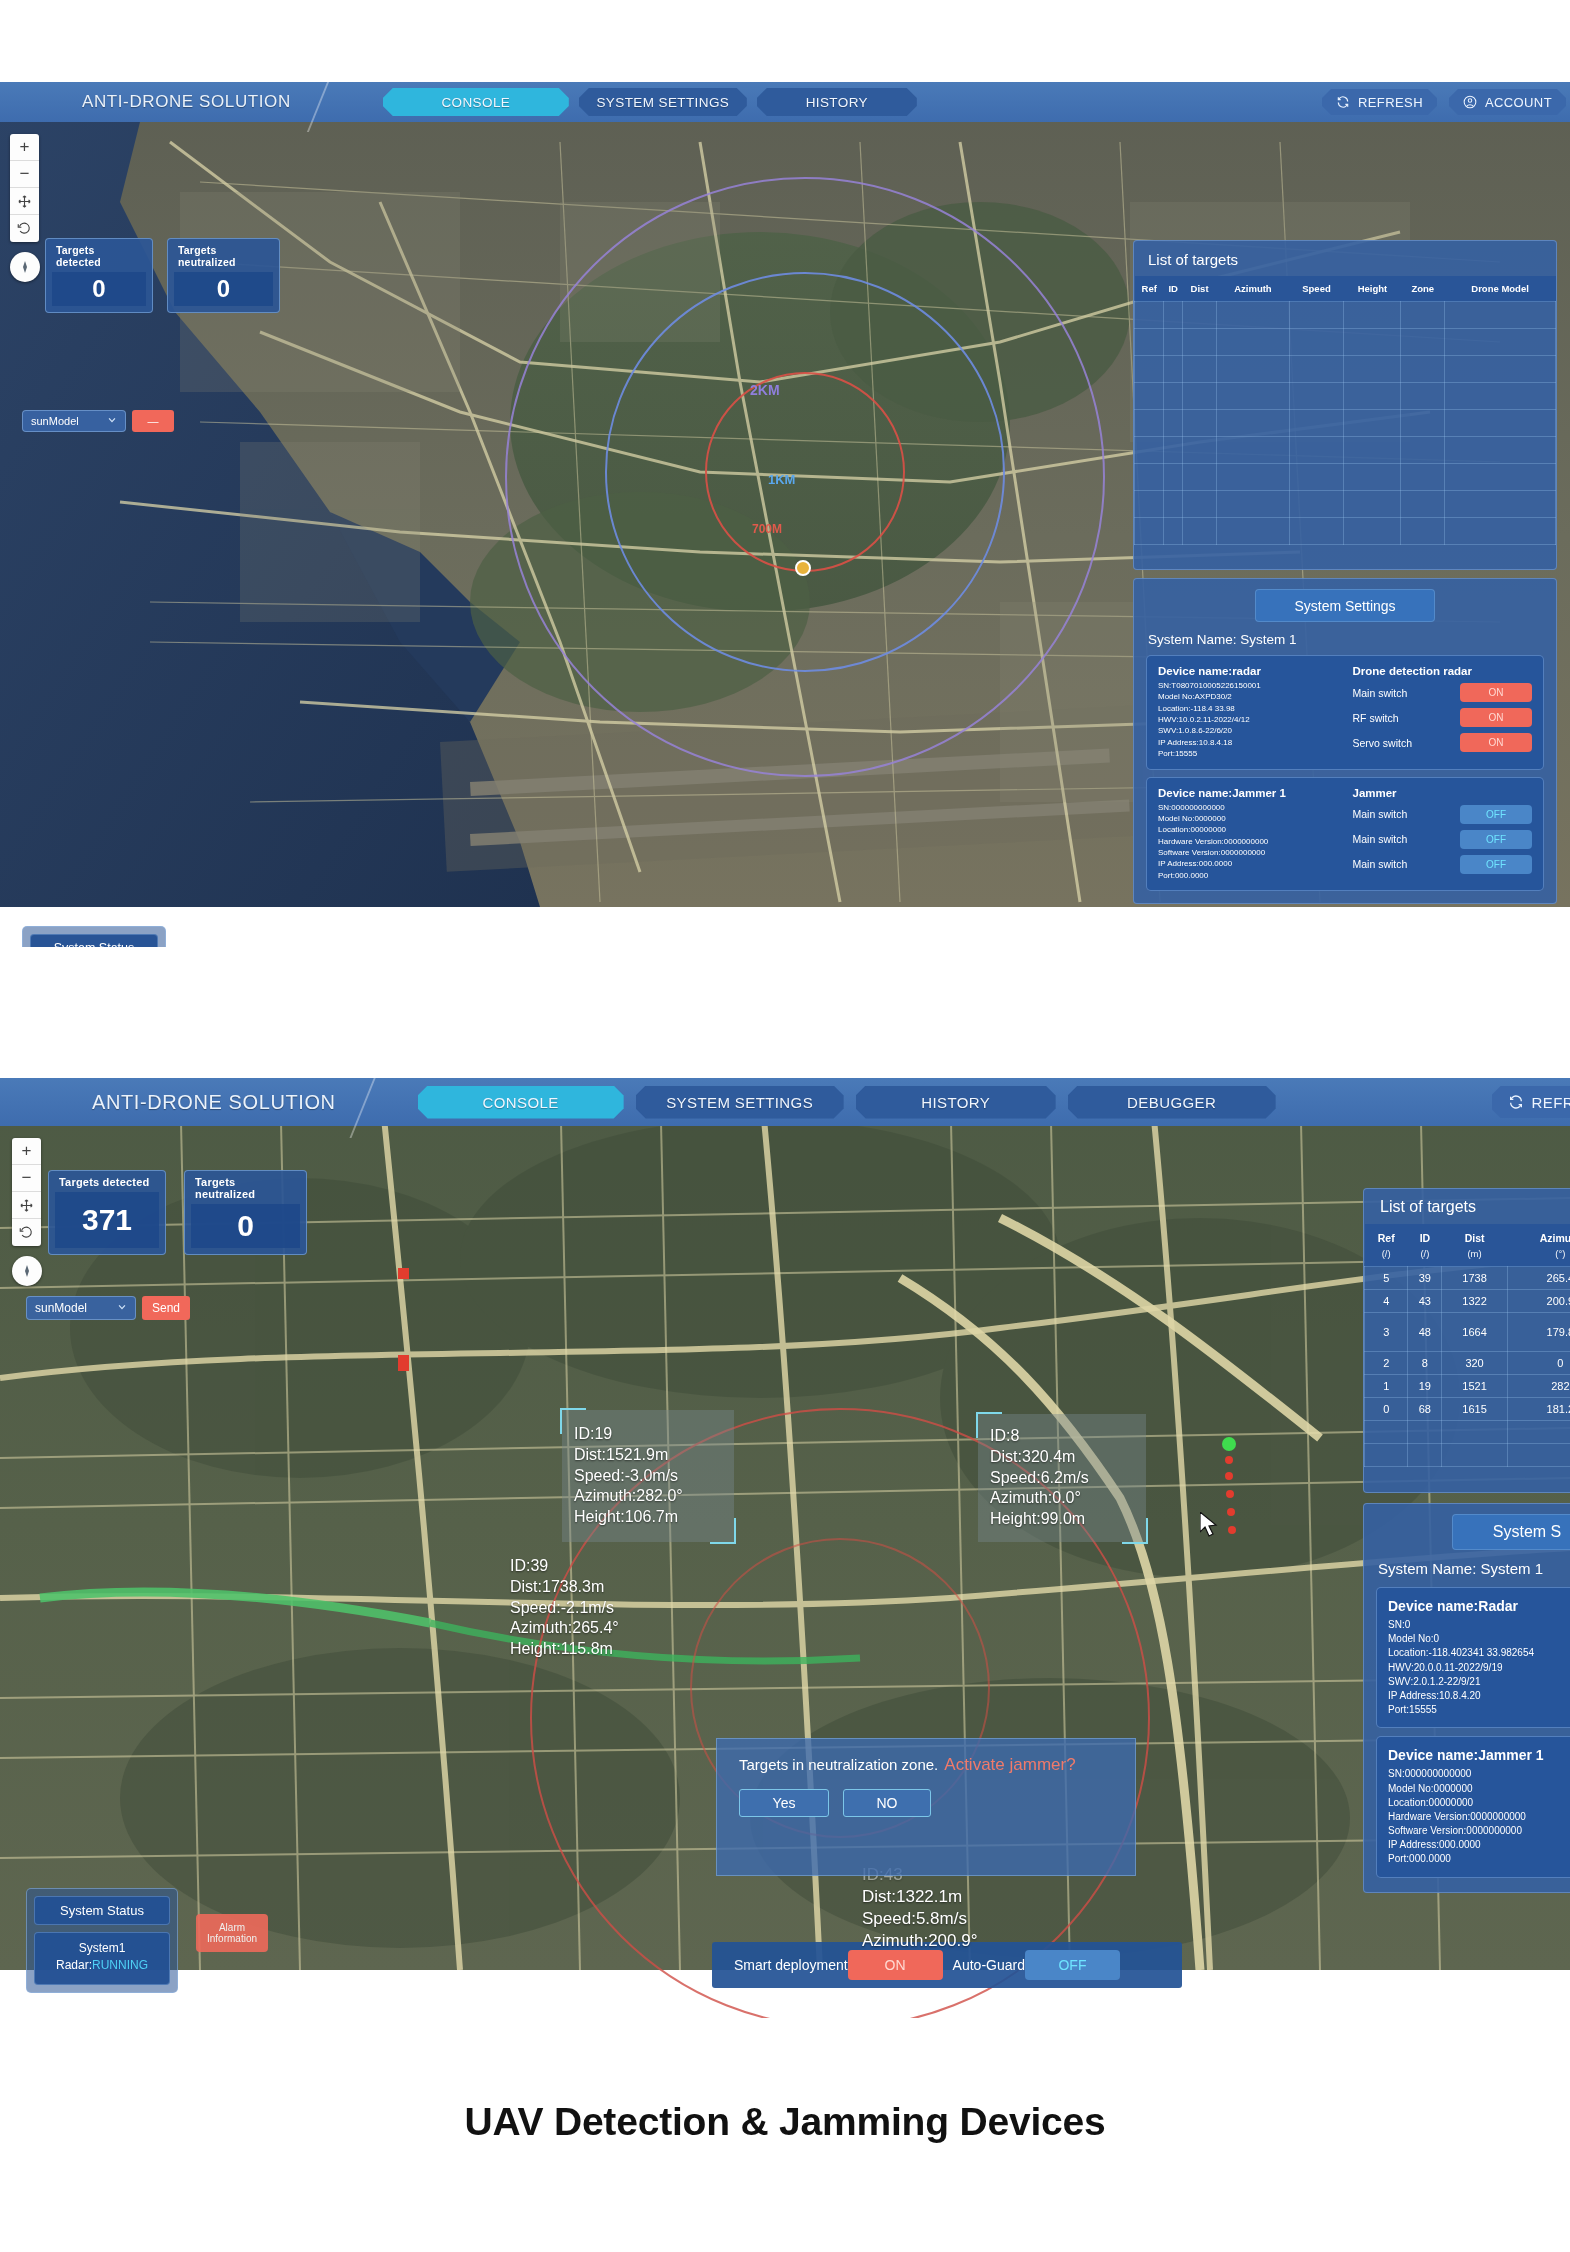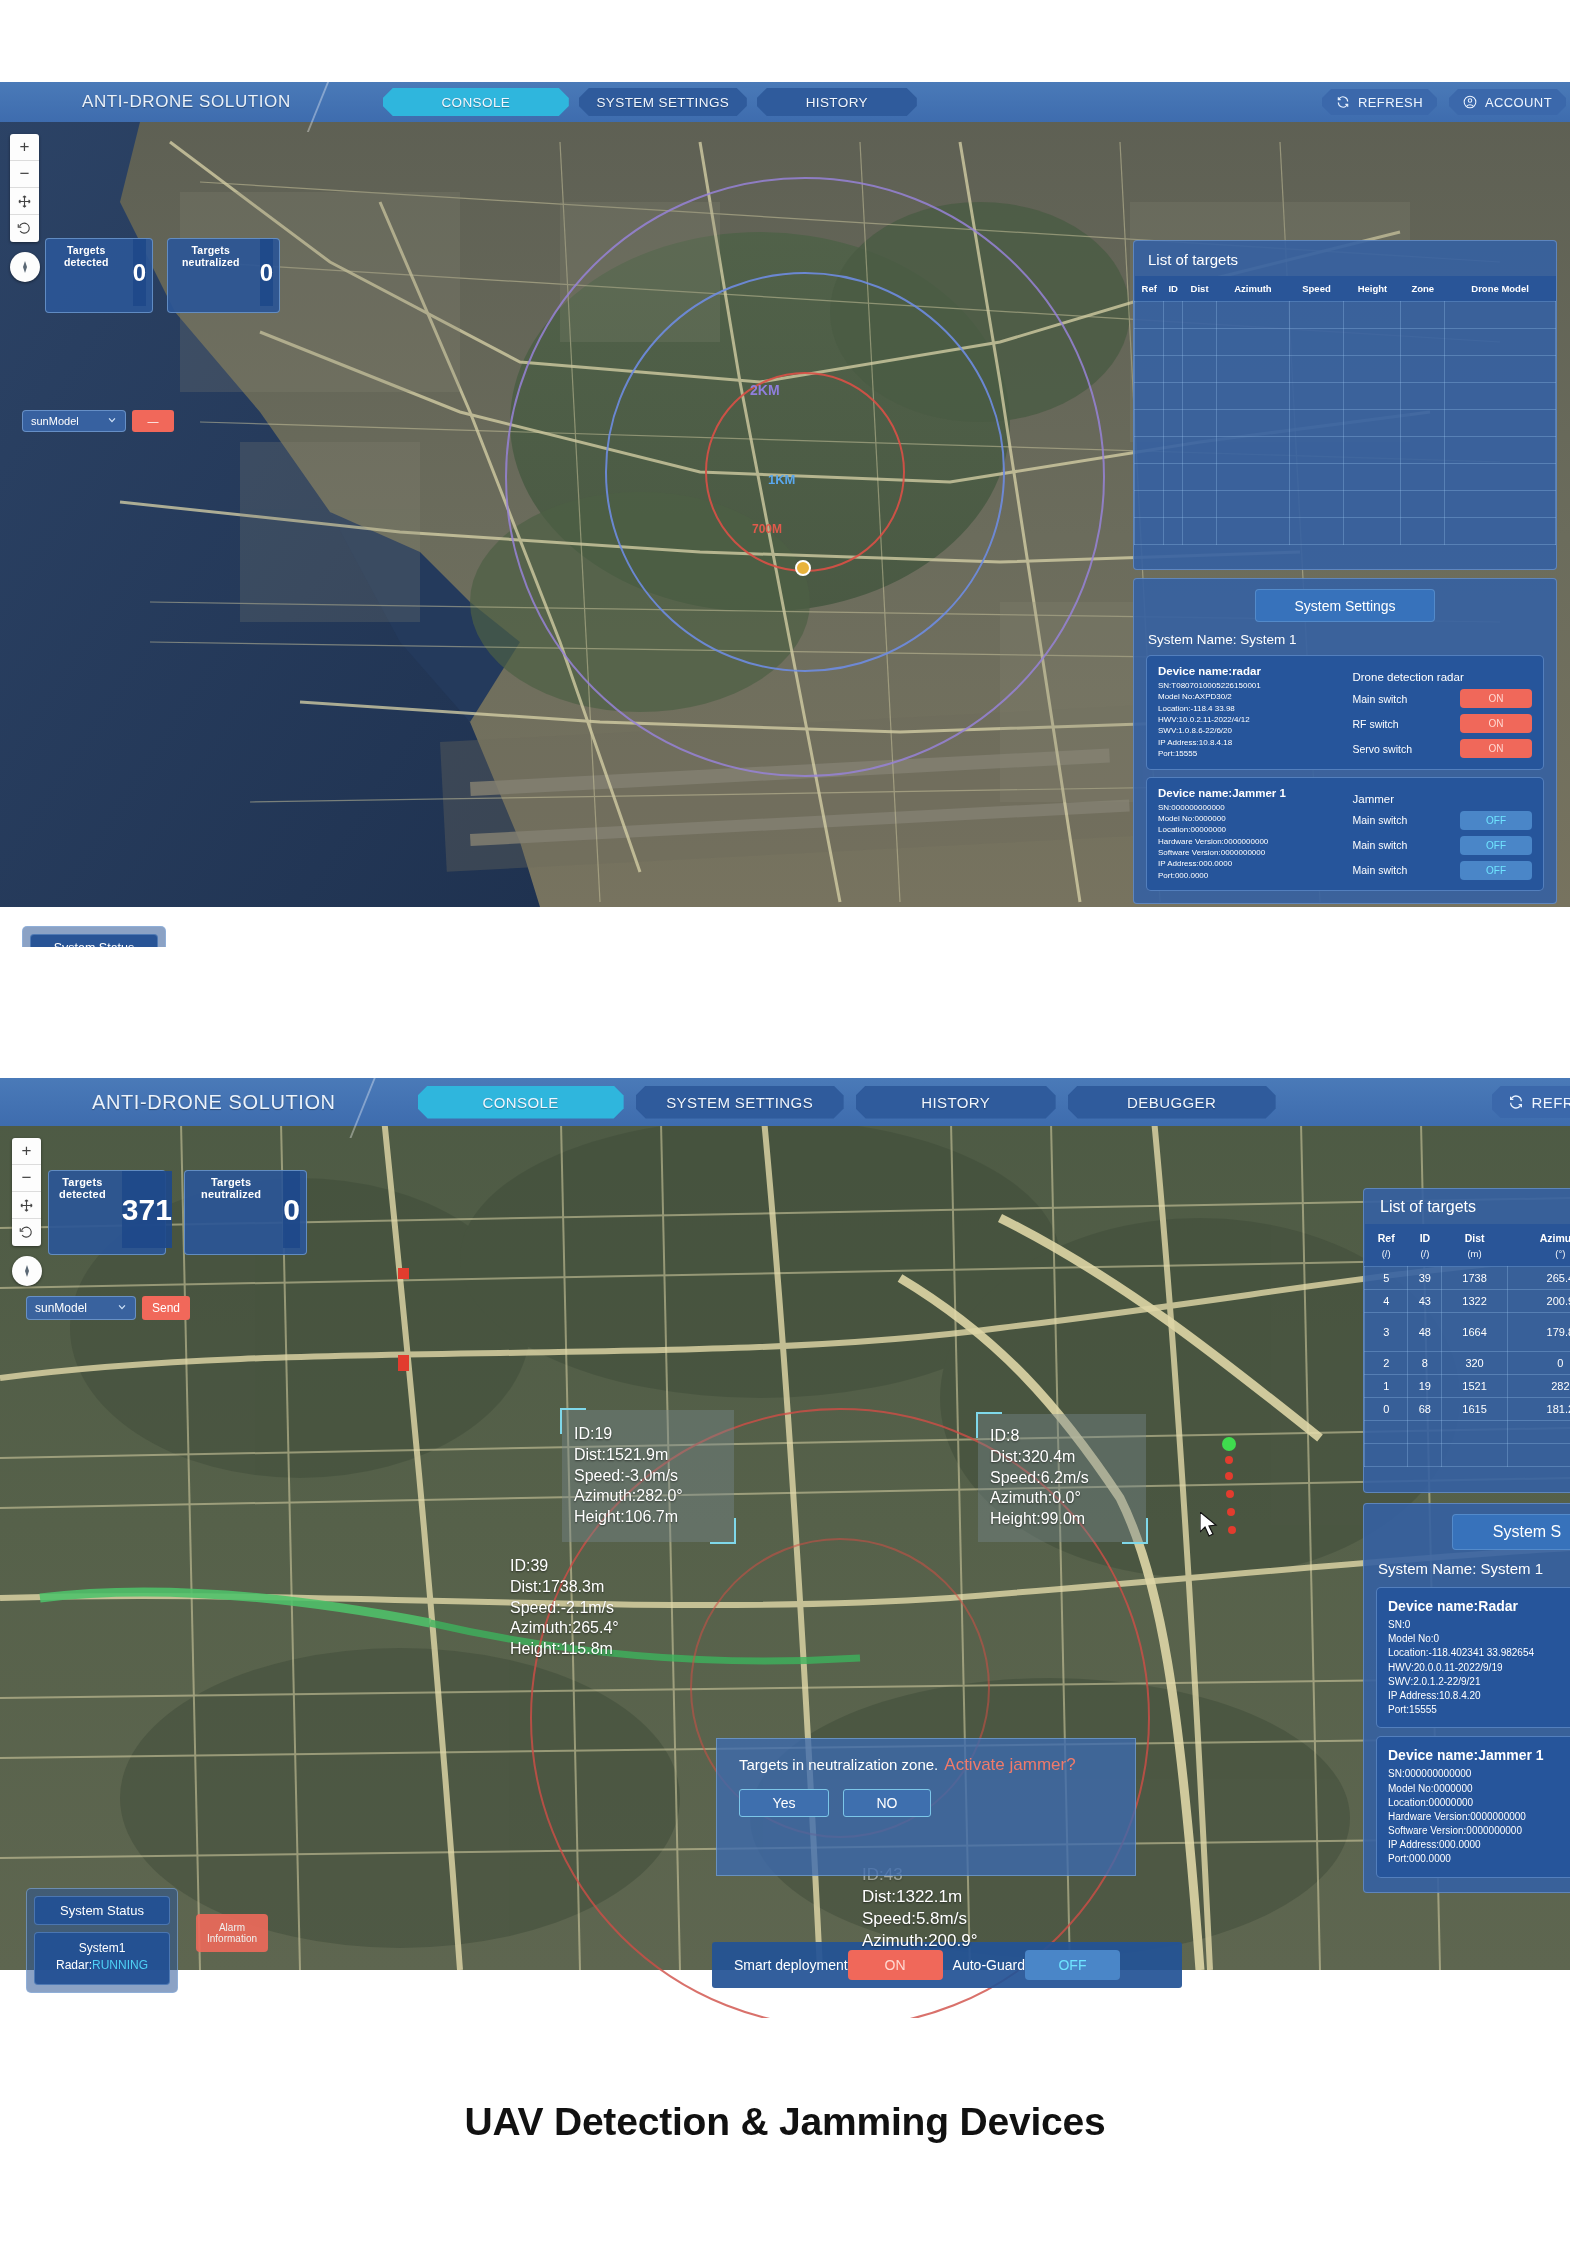--- a/index.html
+++ b/index.html
@@ -92,22 +92,22 @@
     width: 30px; height: 30px; border-radius: 50%; background:#fdfdfd;
     margin-top: 10px; display:flex; align-items:center; justify-content:center;
     box-shadow: 0 1px 3px rgba(0,0,0,.45); cursor:pointer;
   }
 
   
   .stats { position:absolute; z-index:22; display:flex; }
   .statcard {
     background: rgba(43,86,150,.92);
     border: 1px solid rgba(140,185,235,.55);
-    border-radius: 4px; color:#fff; text-align:center;
-    display:flex; flex-direction:row;
+    border-radius: 4px; color:#fff; 
+    display:flex; flex-direction:column;
   }
   .statcard .lbl { padding: 5px 10px 4px; font-weight:600; letter-spacing:.2px; }
   .statcard .valbox {
     margin: 0 6px 6px; flex:1; background: rgba(30,73,138,.92);
     display:flex; align-items:center; justify-content:center;
     font-weight:700; color:#fff;
   }
 
   
   .modelrow { position:absolute; z-index:22; display:flex; align-items:center; gap:6px; }
@@ -188,21 +188,21 @@
   .sysname { color:#fff; }
   .devcard {
     background: rgba(37,84,155,.93);
     border:1px solid rgba(140,180,230,.45);
     border-radius:5px; color:#fff; display:flex;
   }
   .devcard .left { flex: 1 1 52%; }
   .devcard .right { flex: 1 1 48%; }
   .devname { font-weight:700; display:block; }
   .devline { display:block; line-height:1.42; white-space:nowrap; }
-  .devtype { font-weight:400; display:block;margin-top:6px; }
+  .devtype { font-weight:700; display:block; }
   .swrow { display:flex; align-items:center; justify-content:space-between; }
   .swrow .swlbl { color:#fff; }
 
   
   .tipbox {
     position:absolute; z-index:23; color:#fff;
     background: rgba(120,135,140,.42);
     line-height:1.3; white-space:nowrap;
     text-shadow: 0 1px 2px rgba(0,0,0,.55);
   }

